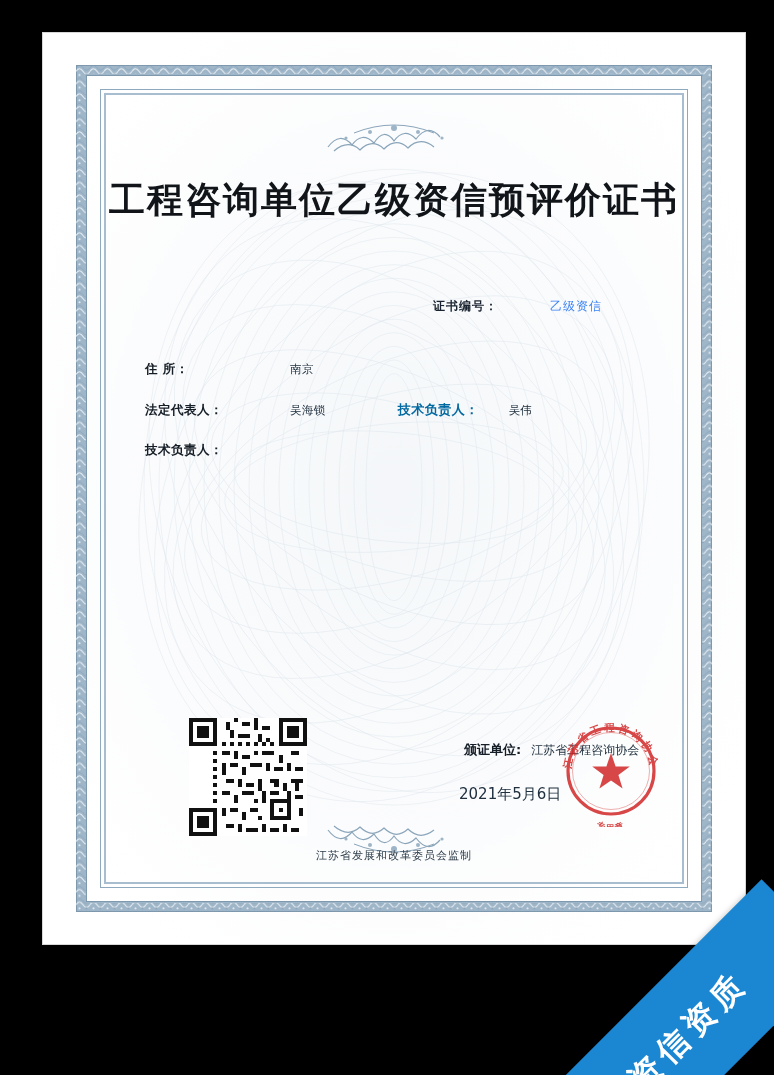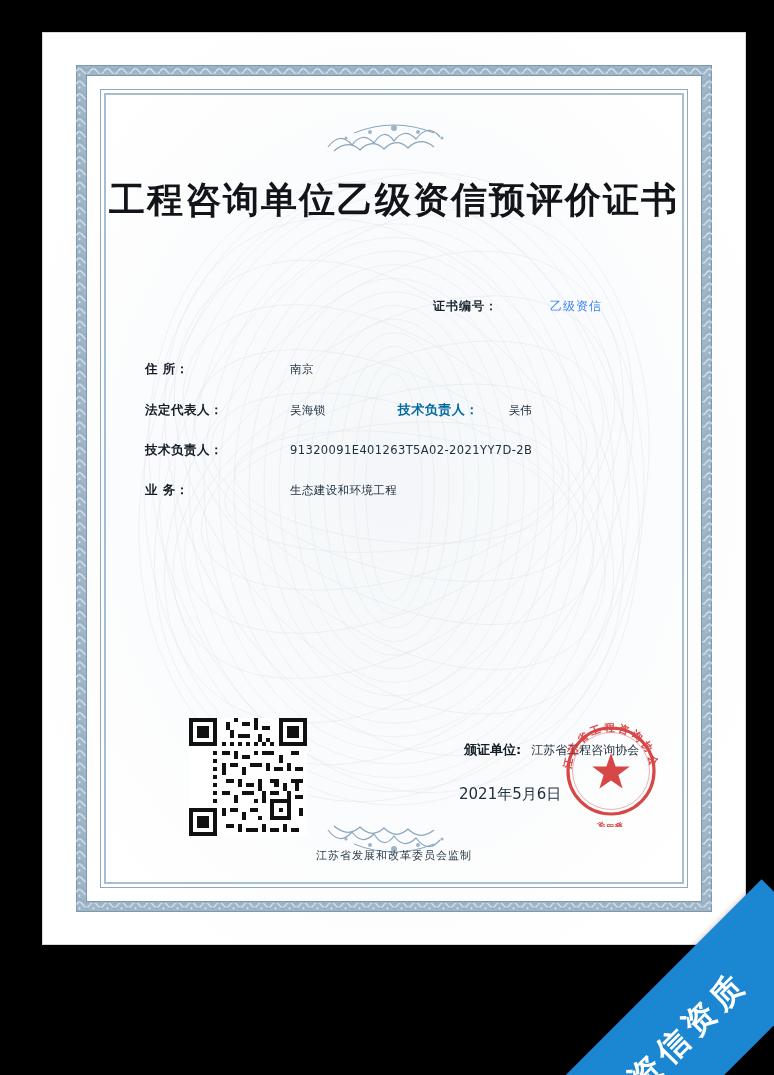--- a/index.html
+++ b/index.html
@@ -400,27 +400,22 @@
 
         <div class="field-row">
           <div class="field-label">法定代表人：</div>
           <div class="field-value">吴海锁</div>
           <div class="field-sublabel">技术负责人：</div>
           <div class="field-subvalue">吴伟</div>
         </div>
 
         <div class="field-row">
           <div class="field-label">技术负责人：</div>
-          <div class="field-value">91320091E401263T5A02-2021YY7D-2B</div>
         </div>
 
-        <div class="field-row">
-          <div class="field-label">业    务：</div>
-          <div class="field-value">生态建设和环境工程</div>
-        </div>
 
       </div>
 
       <div class="qr">
         <svg viewBox="0 0 29 29" shape-rendering="crispEdges" xmlns="http://www.w3.org/2000/svg">
           <rect width="29" height="29" fill="#ffffff"></rect>
           <g fill="#111111">
 
             <rect x="0" y="0" width="7" height="1"></rect>
               <rect x="0" y="6" width="7" height="1"></rect>

